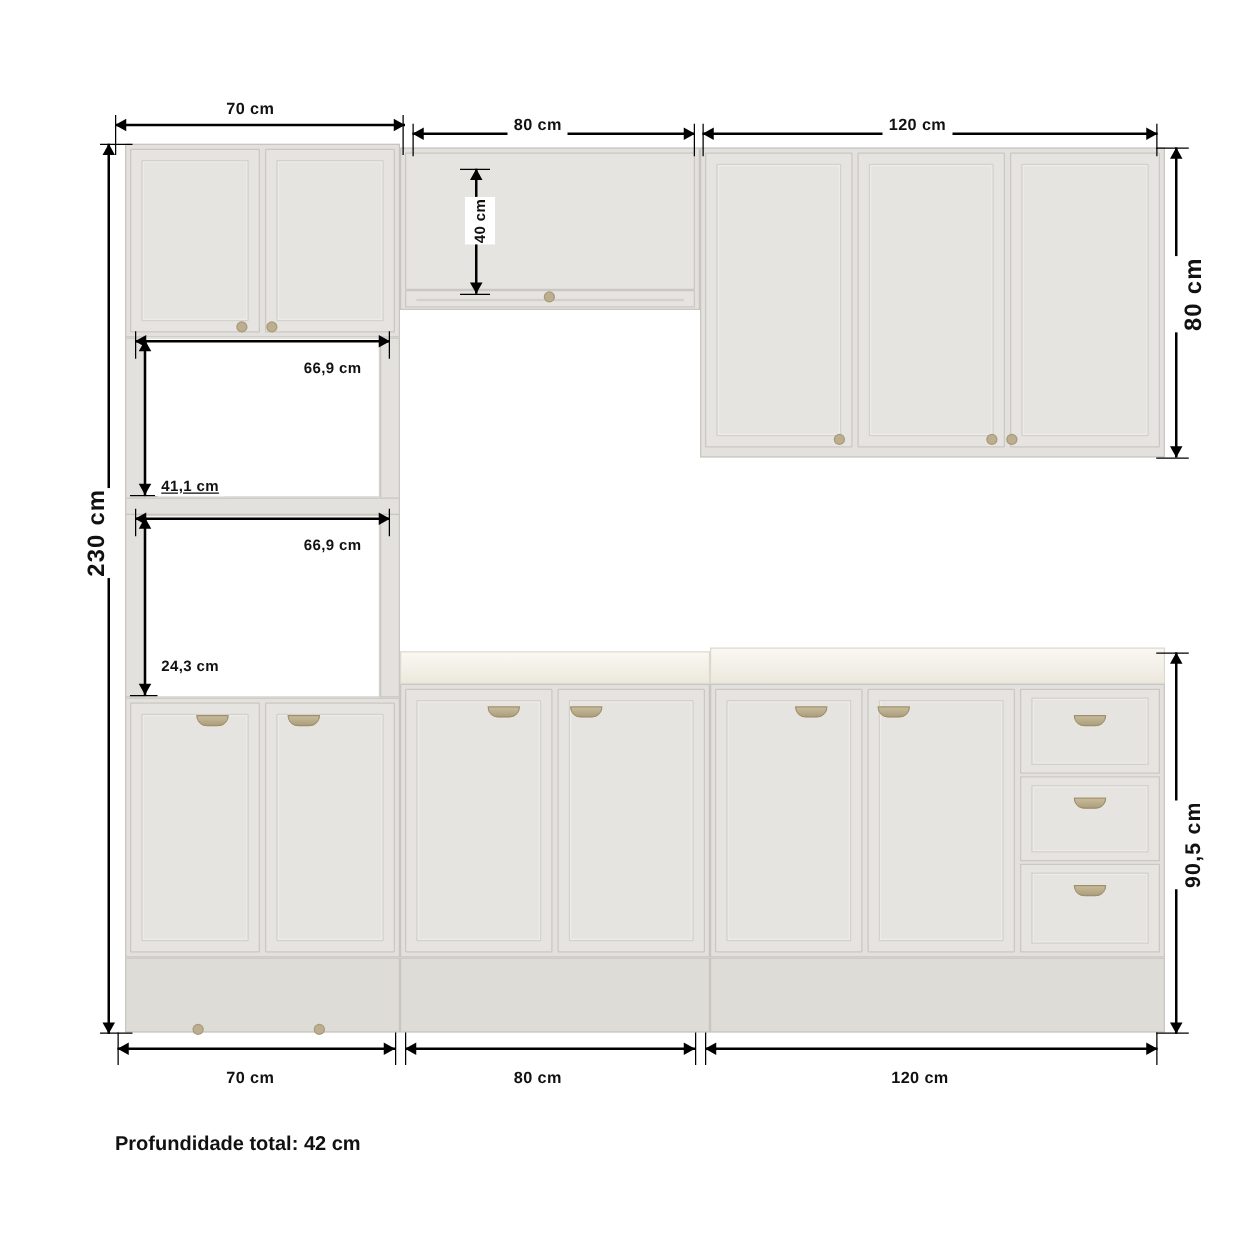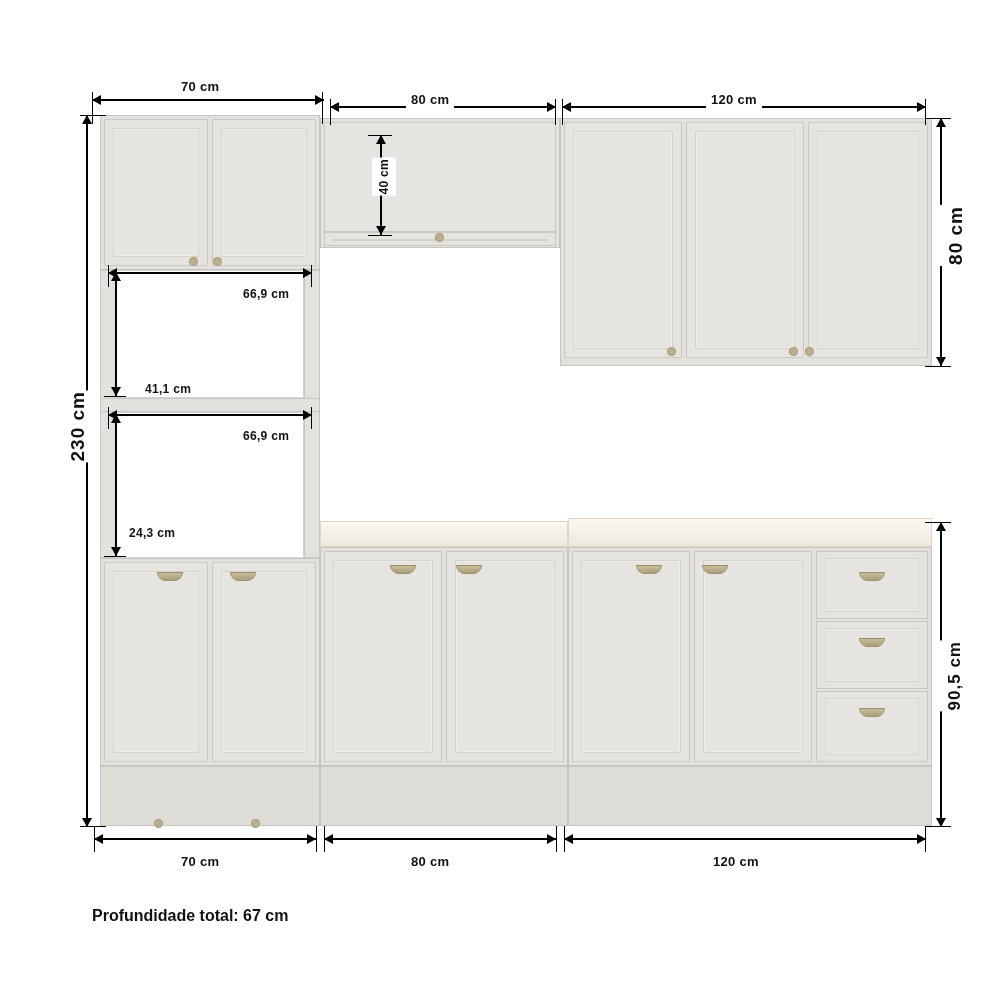--- a/index.html
+++ b/index.html
@@ -289,21 +289,21 @@
   <div class="arrow left" style="left:108px; top:268px;"></div>
   <div class="arrow right" style="left:303px; top:268px;"></div>
   <div class="tick v" style="left:108px; top:265px; height:22px;"></div>
   <div class="tick v" style="left:311px; top:265px; height:22px;"></div>
   <div class="dimlabel small" style="left:238px; top:286px;">66,9 cm</div>
 
   <div class="dimline v" style="left:115px; top:272px; height:124px;"></div>
   <div class="arrow up" style="left:111px; top:272px;"></div>
   <div class="arrow down" style="left:111px; top:387px;"></div>
   <div class="tick h" style="left:104px; top:396px; width:22px;"></div>
-  <div class="dimlabel small" style="left:140px; top:381px;">41,1 cm</div>
+  <div class="dimlabel small" style="left:124px; top:381px;text-decoration:underline;">41,1 cm</div>
 
   <div class="dimline h" style="left:108px; top:414px; width:204px;"></div>
   <div class="arrow left" style="left:108px; top:410px;"></div>
   <div class="arrow right" style="left:303px; top:410px;"></div>
   <div class="tick v" style="left:108px; top:407px; height:22px;"></div>
   <div class="tick v" style="left:311px; top:407px; height:22px;"></div>
   <div class="dimlabel small" style="left:238px; top:428px;">66,9 cm</div>
 
   <div class="dimline v" style="left:115px; top:414px; height:142px;"></div>
   <div class="arrow up" style="left:111px; top:414px;"></div>
@@ -325,15 +325,15 @@
   <div class="tick v" style="left:556px; top:826px; height:26px;"></div>
   <div class="dimlabel" style="left:406px; top:853px;">80 cm</div>
 
   <div class="dimline h" style="left:564px; top:838px; width:362px;"></div>
   <div class="arrow left" style="left:564px; top:834px;"></div>
   <div class="arrow right" style="left:917px; top:834px;"></div>
   <div class="tick v" style="left:564px; top:826px; height:26px;"></div>
   <div class="tick v" style="left:925px; top:826px; height:26px;"></div>
   <div class="dimlabel" style="left:708px; top:853px;">120 cm</div>
 
-  <div class="footnote" style="left:92px; top:907px;">Profundidade total: 67 cm</div>
+  <div class="footnote" style="left:92px; top:907px;">Profundidade total: 42 cm</div>
 
 </div>
 
 </body></html>

